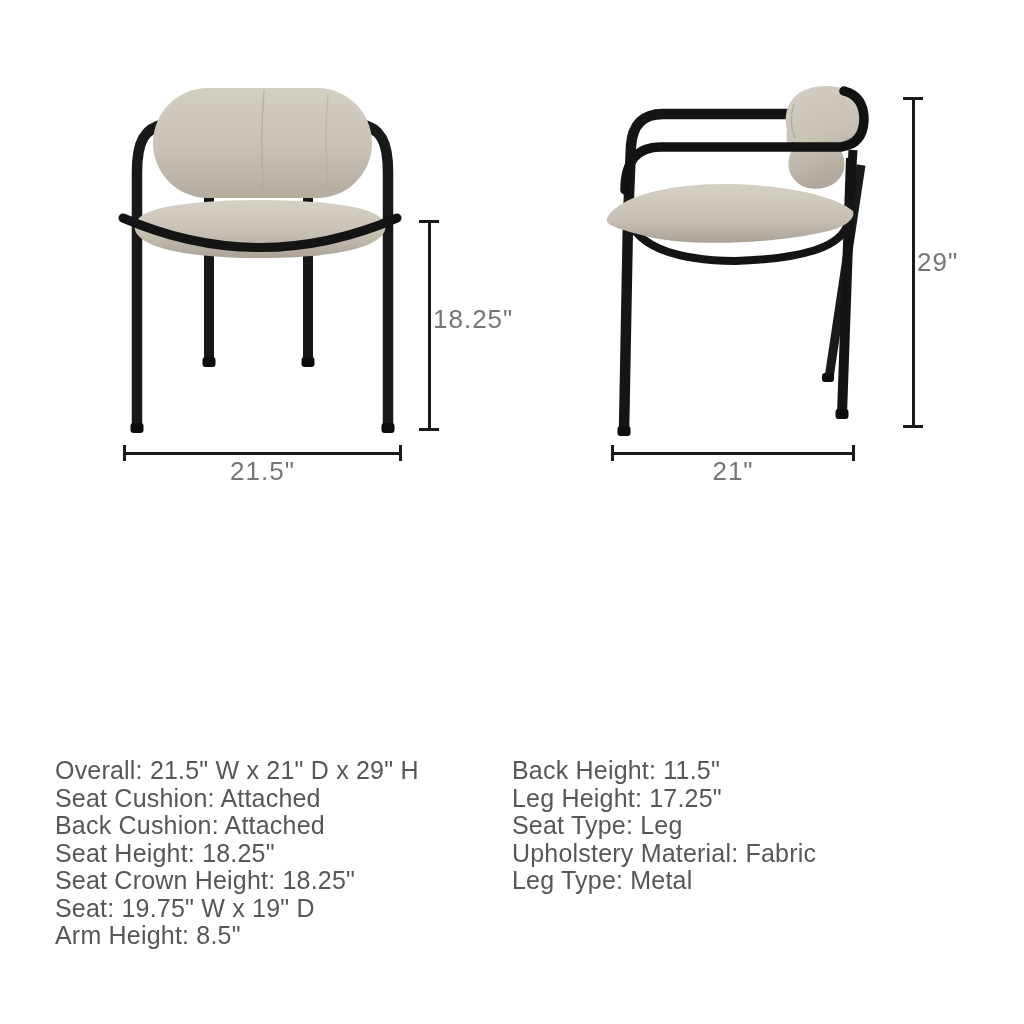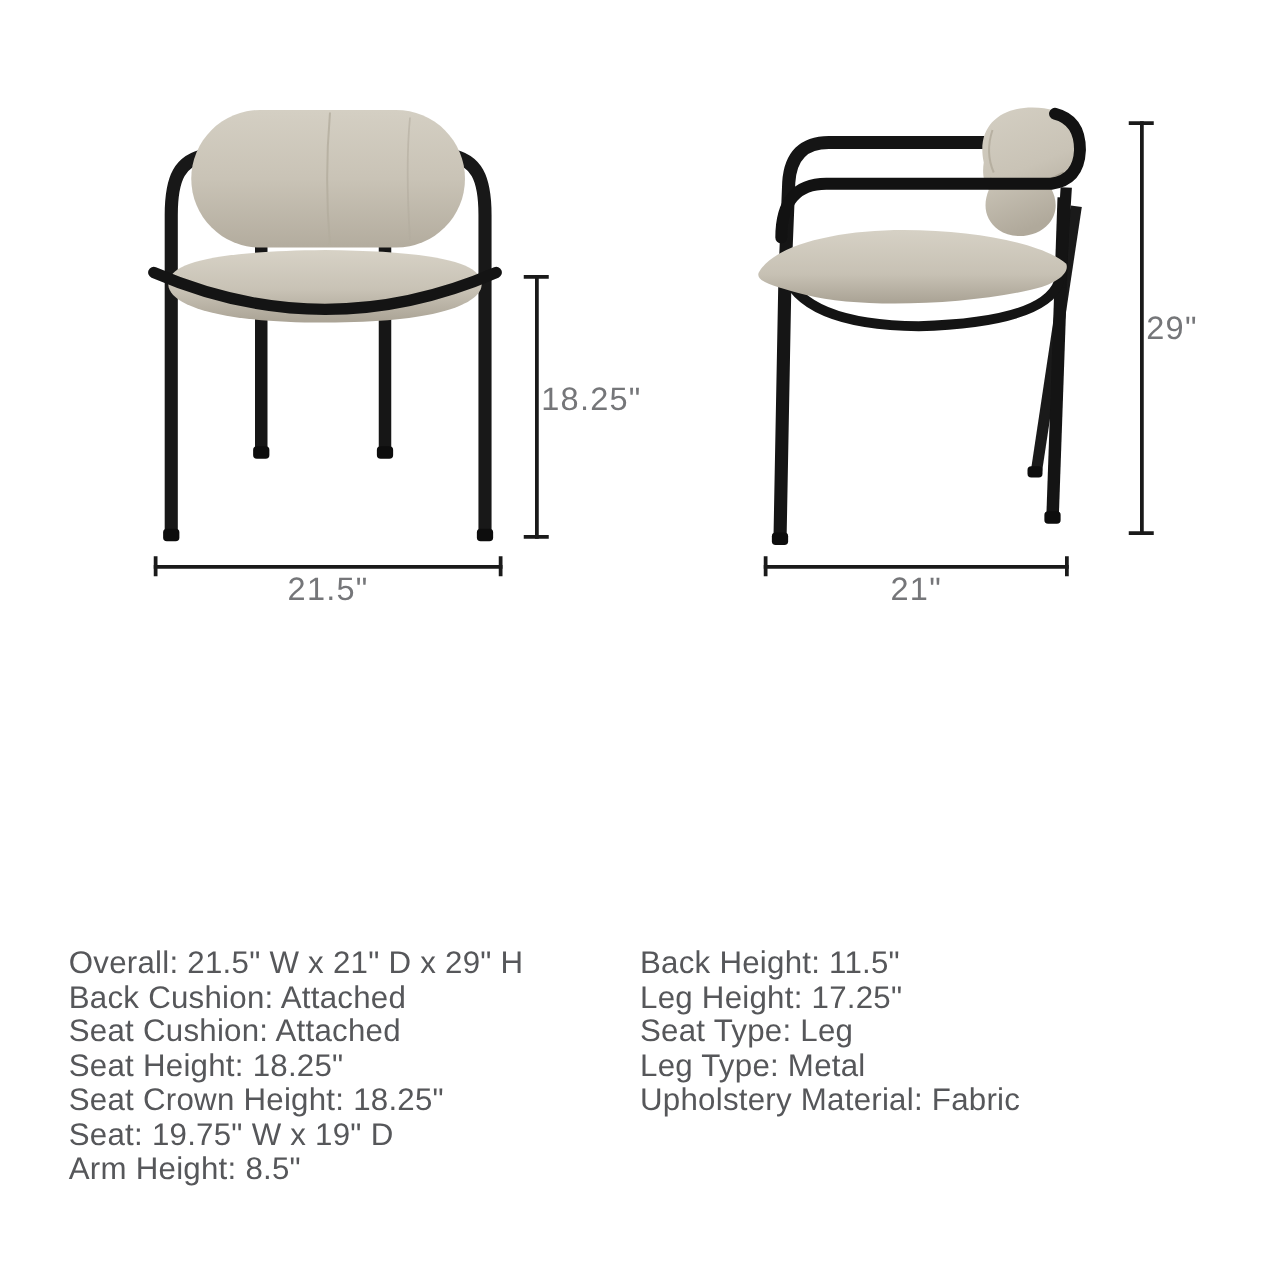--- a/index.html
+++ b/index.html
@@ -150,28 +150,28 @@
 
   <div class="dim dim-h" style="left:611px;top:445px;width:244px;height:16px;">
     <div class="bar line"></div>
     <div class="bar cap left"></div>
     <div class="bar cap right"></div>
   </div>
   <div class="dim-label center" style="left:611px;top:457px;width:244px;">21"</div>
 
   <div id="spec-left" class="spec-col">
     <div>Overall: 21.5" W x 21" D x 29" H</div>
+    <div>Seat Cushion: Attached</div>
     <div>Back Cushion: Attached</div>
-    <div>Seat Cushion: Attached</div>
     <div>Seat Height: 18.25"</div>
     <div>Seat Crown Height: 18.25"</div>
     <div>Seat: 19.75" W x 19" D</div>
     <div>Arm Height: 8.5"</div>
   </div>
   <div id="spec-right" class="spec-col">
     <div>Back Height: 11.5"</div>
     <div>Leg Height: 17.25"</div>
     <div>Seat Type: Leg</div>
+    <div>Upholstery Material: Fabric</div>
     <div>Leg Type: Metal</div>
-    <div>Upholstery Material: Fabric</div>
   </div>
 
 </div>
 
 </body></html>

